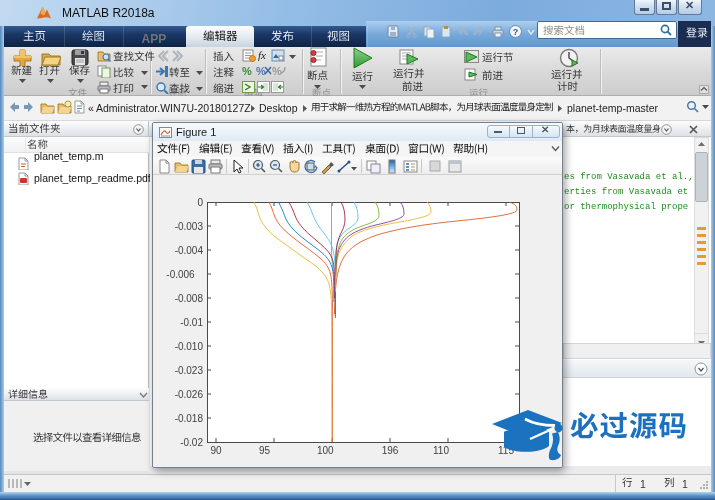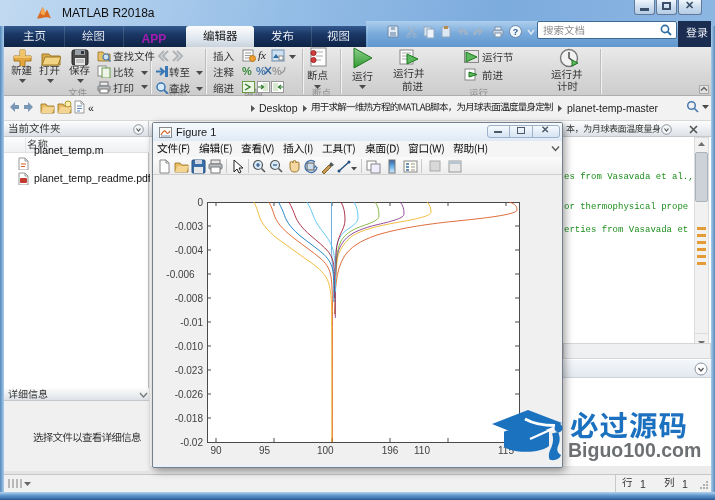--- a/index.html
+++ b/index.html
@@ -33,21 +33,21 @@
       </g>
     </svg>
 <div style="position:absolute;left:123px;top:26px;width:1px;height:21px;background:rgba(255,255,255,.14)"></div>
 <svg style="position:absolute;left:81.5px;top:30.0px;overflow:visible" width="23.0" height="14.4">
       <g transform="translate(0,10.12) scale(0.011500,-0.011500)" fill="#f2f5fa">
         <use href="#gr7ed8" x="0.0"></use>
         <use href="#gr56fe" x="1000.0"></use>
       </g>
     </svg>
 <div style="position:absolute;left:186px;top:26px;width:1px;height:21px;background:rgba(255,255,255,.14)"></div>
-<div style="position:absolute;left:141.5px;top:32px;font:12px 'Liberation Sans';color:#a21caf;white-space:pre;font-weight:bold">APP</div>
+<div style="position:absolute;left:141.5px;top:32px;font:12px 'Liberation Sans';color:#737373;white-space:pre;font-weight:bold">APP</div>
 <div style="position:absolute;left:186px;top:26px;width:68px;height:21px;background:linear-gradient(180deg,#fdfdfe,#e3e9f0 55%,#c9d3de);border-radius:3px 3px 0 0"></div>
 <svg style="position:absolute;left:203.0px;top:30.0px;overflow:visible" width="34.5" height="14.4">
       <g transform="translate(0,10.12) scale(0.011500,-0.011500)" fill="#1a1a1a">
         <use href="#gr7f16" x="0.0"></use>
         <use href="#gr8f91" x="1000.0"></use>
         <use href="#gr5668" x="2000.0"></use>
       </g>
     </svg>
 <div style="position:absolute;left:311px;top:26px;width:1px;height:21px;background:rgba(255,255,255,.14)"></div>
 <svg style="position:absolute;left:270.5px;top:30.0px;overflow:visible" width="23.0" height="14.4">
@@ -438,20 +438,21 @@
       <path d="M1 4 h5 l1.5 2 h6.5 v7 h-13 z" fill="#e8bc62" stroke="#96701e" stroke-width="0.8"></path>
       <path d="M1 13 L3.5 7 h11 L12 13 z" fill="#f3d492"></path>
       <circle cx="11" cy="4" r="3" fill="#f8f0b0" stroke="#b8952a"></circle>
     </svg>
 <svg style="position:absolute;left:73px;top:100px;" width="12" height="14" viewBox="0 0 12 14">
       <path d="M2 1 h6 l3 3 v9 h-9 z" fill="#fff" stroke="#999"></path>
       <path d="M8 1 v3 h3" fill="none" stroke="#999"></path>
       <path d="M4 6 h5 M4 8.5 h5 M4 11 h3" stroke="#4a7ab0" stroke-width="0.9"></path>
     </svg>
 <div style="position:absolute;left:88.0px;top:102px;font:10.5px 'Liberation Sans';color:#222;white-space:pre;">«</div>
+<div style="position:absolute;left:96.0px;top:102px;font:10.5px 'Liberation Sans';color:#222;white-space:pre;">Administrator.WIN7U-20180127Z</div>
 <svg style="position:absolute;left:250.0px;top:104px;" width="6" height="9" viewBox="0 0 6 9">
       <path d="M1 1 L5 4.5 L1 8 z" fill="#555"></path>
     </svg>
 <div style="position:absolute;left:259.0px;top:102px;font:10.5px 'Liberation Sans';color:#222;white-space:pre;">Desktop</div>
 <svg style="position:absolute;left:302.0px;top:104px;" width="6" height="9" viewBox="0 0 6 9">
       <path d="M1 1 L5 4.5 L1 8 z" fill="#555"></path>
     </svg>
 <svg style="position:absolute;left:311.0px;top:102.0px;overflow:visible" width="241.6" height="12.0">
       <g transform="translate(0,8.45) scale(0.009600,-0.009600)" fill="#222">
         <use href="#gr7528" x="0.0"></use>
@@ -542,21 +543,21 @@
       <g transform="translate(0,9.24) scale(0.010500,-0.010500)" fill="#444">
         <use href="#gr540d" x="0.0"></use>
         <use href="#gr79f0" x="1000.0"></use>
       </g>
     </svg>
 <svg style="position:absolute;left:17px;top:157px;" width="12" height="13" viewBox="0 0 12 13">
       <path d="M2 1 h6 l3 3 v9 h-9 z" fill="#fff" stroke="#999"></path>
       <path d="M8 1 v3 h3" fill="none" stroke="#999"></path>
       <path d="M4 7 h5 M4 9.5 h4" stroke="#d55c1e" stroke-width="1"></path>
     </svg>
-<div style="position:absolute;left:34px;top:144px;font:10.5px 'Liberation Sans';color:#111;white-space:pre;">planet_temp.m</div>
+<div style="position:absolute;left:34px;top:150px;font:10.5px 'Liberation Sans';color:#111;white-space:pre;">planet_temp.m</div>
 <svg style="position:absolute;left:17px;top:172px;" width="12" height="13" viewBox="0 0 12 13">
       <path d="M2 1 h6 l3 3 v9 h-9 z" fill="#fff" stroke="#999"></path>
       <path d="M8 1 v3 h3" fill="none" stroke="#999"></path>
       <rect x="3" y="6" width="7" height="5" rx="1" fill="#c23b2e"></rect>
     </svg>
 <div style="position:absolute;left:34px;top:172px;font:10.5px 'Liberation Sans';color:#111;white-space:pre;">planet_temp_readme.pdf</div>
 <div style="position:absolute;left:4px;top:388px;width:145px;height:13px;background:linear-gradient(180deg,#fdfdfd,#e7eaee 70%,#dde1e6);border-bottom:1px solid #c3c8cd;"></div>
 <svg style="position:absolute;left:8.0px;top:389.0px;overflow:visible" width="40.0" height="12.5">
       <g transform="translate(0,8.80) scale(0.010000,-0.010000)" fill="#333">
         <use href="#gr8be6" x="0.0"></use>
@@ -580,21 +581,21 @@
         <use href="#gr770b" x="5600.0"></use>
         <use href="#gr8be6" x="6533.3"></use>
         <use href="#gr7ec6" x="7466.7"></use>
         <use href="#gr4fe1" x="8400.0"></use>
         <use href="#gr606f" x="9333.3"></use>
       </g>
     </svg>
 <div style="position:absolute;left:4px;top:471px;width:145px;height:3px;background:#e4e4e4"></div>
 <div style="position:absolute;left:150px;top:137px;width:561px;height:337px;background:#fff"></div>
 <div style="position:absolute;left:564px;top:172px;font:9px 'Liberation Mono';color:#1e8e1e;white-space:pre;">es from Vasavada et al.,</div>
-<div style="position:absolute;left:564px;top:187px;font:9px 'Liberation Mono';color:#1e8e1e;white-space:pre;margin-top:38px;">erties from Vasavada et</div>
+<div style="position:absolute;left:564px;top:187px;font:9px 'Liberation Mono';color:#1e8e1e;white-space:pre;">erties from Vasavada et</div>
 <div style="position:absolute;left:564px;top:202px;font:9px 'Liberation Mono';color:#1e8e1e;white-space:pre;">or thermophysical prope</div>
 <div style="position:absolute;left:694px;top:137px;width:15px;height:212px;background:#f1f1f1;border:1px solid #dcdcdc"></div>
 <svg style="position:absolute;left:696px;top:139px;" width="11" height="11" viewBox="0 0 11 11">
       <path d="M2 7 L5.5 3 L9 7 z" fill="#707070"></path>
     </svg>
 <div style="position:absolute;left:695px;top:152px;width:13px;height:50px;background:#cdd2d8;border:1px solid #aab2ba;border-radius:2px"></div>
 <div style="position:absolute;left:694px;top:333px;width:15px;height:16px;background:#f1f1f1;border:1px solid #dcdcdc"></div>
 <svg style="position:absolute;left:696px;top:337px;" width="11" height="11" viewBox="0 0 11 11">
       <path d="M2 4 L5.5 8 L9 4 z" fill="#707070"></path>
     </svg>
@@ -850,39 +851,38 @@
 <div style="position:absolute;left:158px;top:317px;width:45px;font:10px 'Liberation Sans';color:#404040;text-align:right">-0.01</div>
 <div style="position:absolute;left:158px;top:341px;width:45px;font:10px 'Liberation Sans';color:#404040;text-align:right">-0.010</div>
 <div style="position:absolute;left:158px;top:365px;width:45px;font:10px 'Liberation Sans';color:#404040;text-align:right">-0.023</div>
 <div style="position:absolute;left:158px;top:389px;width:45px;font:10px 'Liberation Sans';color:#404040;text-align:right">-0.026</div>
 <div style="position:absolute;left:158px;top:413px;width:45px;font:10px 'Liberation Sans';color:#404040;text-align:right">-0.018</div>
 <div style="position:absolute;left:158px;top:437px;width:45px;font:10px 'Liberation Sans';color:#404040;text-align:right">-0.02</div>
 <div style="position:absolute;left:201px;top:445px;width:30px;font:10px 'Liberation Sans';color:#404040;text-align:center">90</div>
 <div style="position:absolute;left:259px;top:445px;width:30px;font:10px 'Liberation Sans';color:#404040;text-align:left">95</div>
 <div style="position:absolute;left:317px;top:445px;width:30px;font:10px 'Liberation Sans';color:#404040;text-align:left">100</div>
 <div style="position:absolute;left:375px;top:445px;width:30px;font:10px 'Liberation Sans';color:#404040;text-align:center">196</div>
-<div style="position:absolute;left:407px;top:445px;width:30px;font:10px 'Liberation Sans';color:#404040;text-align:center">110</div>
+<div style="position:absolute;left:433px;top:445px;width:30px;font:10px 'Liberation Sans';color:#404040;text-align:left">110</div>
 <div style="position:absolute;left:491px;top:445px;width:30px;font:10px 'Liberation Sans';color:#404040;text-align:center">115</div>
 <svg style="position:absolute;left:486px;top:377px;" width="90" height="96" viewBox="0 0 90 96">
       <path d="M18 55 C18 52 63 51 63 54 L63 69 C55 76 30 77 18 70 Z" fill="#1b72bf"></path>
       <path d="M6 47 L42 33 L76 46 L41 61 Z" fill="#1b72bf"></path>
       <path d="M39 42 C47 46.5 58 48.5 69 48.5" fill="none" stroke="#fff" stroke-width="2.8"></path>
       <path d="M44 62 L74 48.5" fill="none" stroke="#fff" stroke-width="2.4"></path>
       <ellipse cx="72.5" cy="51" rx="4" ry="4.4" fill="#1b72bf"></ellipse>
       <path d="M72 55 C74.5 60 74 65 72 69 C70.5 73 71.5 76 75 78 C74 82 68 84.5 63.5 82.5 C62 78 63.5 74 65.5 70 C67.5 65 67.5 60 66 56.5 Z" fill="#1b72bf"></path>
     </svg>
 <svg style="position:absolute;left:570.0px;top:411.0px;overflow:visible" width="118.0" height="35.6">
       <g transform="translate(0,25.08) scale(0.028500,-0.028500)" fill="#1b71c0">
         <use href="#gb5fc5" x="0.0"></use>
         <use href="#gb8fc7" x="1035.1"></use>
         <use href="#gb6e90" x="2070.2"></use>
         <use href="#gb7801" x="3105.3"></use>
       </g>
     </svg>
-<div style="position:absolute;left:568px;top:439px;font:bold 19.5px 'Liberation Sans';color:#6d7073;white-space:pre;">Biguo100.com</div>
 <svg width="0" height="0" style="position:absolute">
       <defs>
         <path id="gr4e3b" d="M374 795C435 750 505 686 545 640H103V567H459V347H149V274H459V27H56V-46H948V27H540V274H856V347H540V567H897V640H572L620 675C580 722 499 790 435 836Z"></path>
         <path id="gr9875" d="M464 462V281C464 174 421 55 50 -19C66 -35 87 -64 96 -80C485 4 541 143 541 280V462ZM545 110C661 56 812 -27 885 -83L932 -23C854 32 703 111 589 161ZM171 595V128H248V525H760V130H839V595H478C497 630 517 673 535 715H935V785H74V715H449C437 676 419 631 403 595Z"></path>
         <path id="gr7ed8" d="M38 53 56 -20C141 13 252 56 358 97L344 161C231 119 115 78 38 53ZM480 506V438H824V506ZM56 423C70 430 92 435 197 449C159 388 125 339 109 320C81 283 60 257 39 253C47 233 59 198 63 182C83 195 115 207 346 267C344 282 342 310 343 331L170 289C239 379 306 488 361 595L295 633C277 593 257 553 235 515L128 504C184 592 238 705 278 812L207 843C172 722 106 590 85 557C65 522 49 498 32 494C40 474 52 438 56 423ZM392 -58C418 -46 459 -41 827 0C844 -30 858 -58 868 -81L933 -49C904 16 837 118 778 193L718 167C743 134 769 96 792 58L505 30C548 98 607 199 645 263H919V333H395V263H564C526 197 449 68 427 43C410 24 386 18 366 13C374 -3 388 -40 392 -58ZM635 843C576 705 470 584 353 508C365 491 385 454 392 437C490 506 581 605 650 719C720 622 825 519 916 452C924 472 941 504 955 521C861 581 748 688 685 781L704 821Z"></path>
         <path id="gr56fe" d="M375 279C455 262 557 227 613 199L644 250C588 276 487 309 407 325ZM275 152C413 135 586 95 682 61L715 117C618 149 445 188 310 203ZM84 796V-80H156V-38H842V-80H917V796ZM156 29V728H842V29ZM414 708C364 626 278 548 192 497C208 487 234 464 245 452C275 472 306 496 337 523C367 491 404 461 444 434C359 394 263 364 174 346C187 332 203 303 210 285C308 308 413 345 508 396C591 351 686 317 781 296C790 314 809 340 823 353C735 369 647 396 569 432C644 481 707 538 749 606L706 631L695 628H436C451 647 465 666 477 686ZM378 563 385 570H644C608 531 560 496 506 465C455 494 411 527 378 563Z"></path>
         <path id="gr7f16" d="M40 54 58 -15C140 18 245 61 346 103L332 163C223 121 114 79 40 54ZM61 423C75 430 98 435 205 450C167 386 132 335 116 316C87 278 66 252 45 248C53 230 64 196 68 182C87 194 118 204 339 255C336 271 333 298 334 317L167 282C238 374 307 486 364 597L303 632C286 593 265 554 245 517L133 505C190 593 246 706 287 815L215 840C179 719 112 587 91 554C71 520 55 496 38 491C46 473 57 438 61 423ZM624 350V202H541V350ZM675 350H746V202H675ZM481 412V-72H541V143H624V-47H675V143H746V-46H797V143H871V-7C871 -14 868 -16 861 -17C854 -17 836 -17 814 -16C822 -32 829 -56 831 -73C867 -73 890 -71 908 -62C926 -52 930 -35 930 -8V413L871 412ZM797 350H871V202H797ZM605 826C621 798 637 762 648 732H414V515C414 361 405 139 314 -21C329 -28 360 -50 372 -63C465 99 482 335 483 498H920V732H729C717 765 697 811 675 846ZM483 668H850V561H483Z"></path>
         <path id="gr8f91" d="M551 751H819V650H551ZM482 808V594H892V808ZM81 332C89 340 119 346 153 346H244V202L40 167L56 94L244 132V-76H313V146L427 169L423 234L313 214V346H405V414H313V568H244V414H148C176 483 204 565 228 650H412V722H247C255 756 263 791 269 825L196 840C191 801 183 761 174 722H47V650H157C136 570 115 504 105 479C88 435 75 403 58 398C66 380 77 346 81 332ZM815 472V386H560V472ZM400 76 412 8 815 40V-80H885V46L959 52L960 115L885 110V472H953V535H423V472H491V82ZM815 329V242H560V329ZM815 185V105L560 86V185Z"></path>
         <path id="gr5668" d="M196 730H366V589H196ZM622 730H802V589H622ZM614 484C656 468 706 443 740 420H452C475 452 495 485 511 518L437 532V795H128V524H431C415 489 392 454 364 420H52V353H298C230 293 141 239 30 198C45 184 64 158 72 141L128 165V-80H198V-51H365V-74H437V229H246C305 267 355 309 396 353H582C624 307 679 264 739 229H555V-80H624V-51H802V-74H875V164L924 148C934 166 955 194 972 208C863 234 751 288 675 353H949V420H774L801 449C768 475 704 506 653 524ZM553 795V524H875V795ZM198 15V163H365V15ZM624 15V163H802V15Z"></path>
         <path id="gr53d1" d="M673 790C716 744 773 680 801 642L860 683C832 719 774 781 731 826ZM144 523C154 534 188 540 251 540H391C325 332 214 168 30 57C49 44 76 15 86 -1C216 79 311 181 381 305C421 230 471 165 531 110C445 49 344 7 240 -18C254 -34 272 -62 280 -82C392 -51 498 -5 589 61C680 -6 789 -54 917 -83C928 -62 948 -32 964 -16C842 7 736 50 648 108C735 185 803 285 844 413L793 437L779 433H441C454 467 467 503 477 540H930L931 612H497C513 681 526 753 537 830L453 844C443 762 429 685 411 612H229C257 665 285 732 303 797L223 812C206 735 167 654 156 634C144 612 133 597 119 594C128 576 140 539 144 523ZM588 154C520 212 466 281 427 361H742C706 279 652 211 588 154Z"></path>

